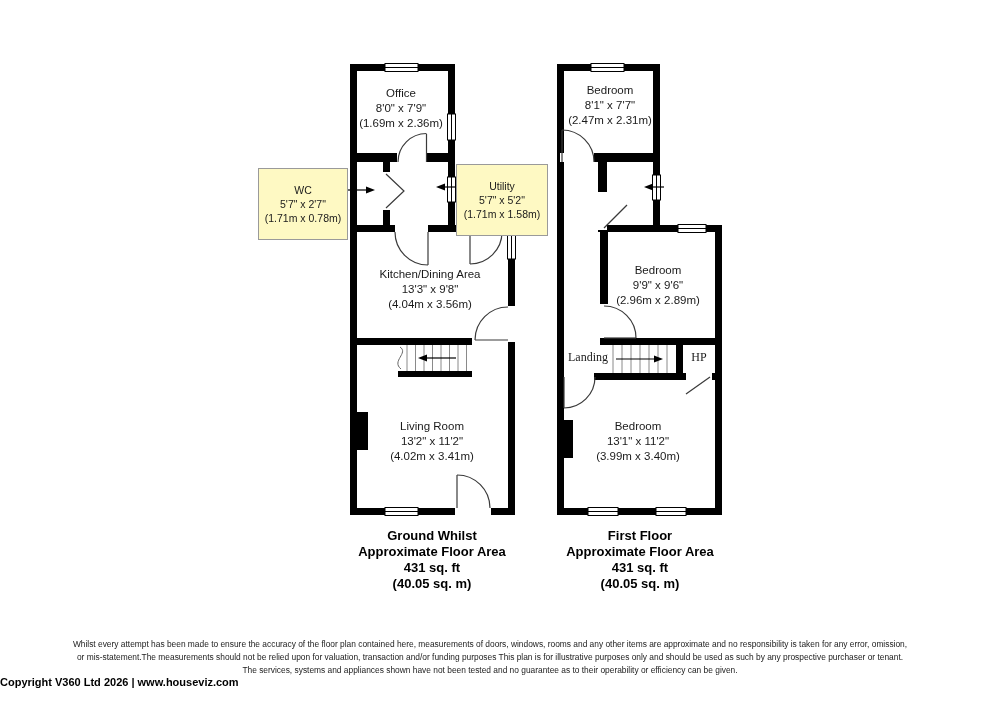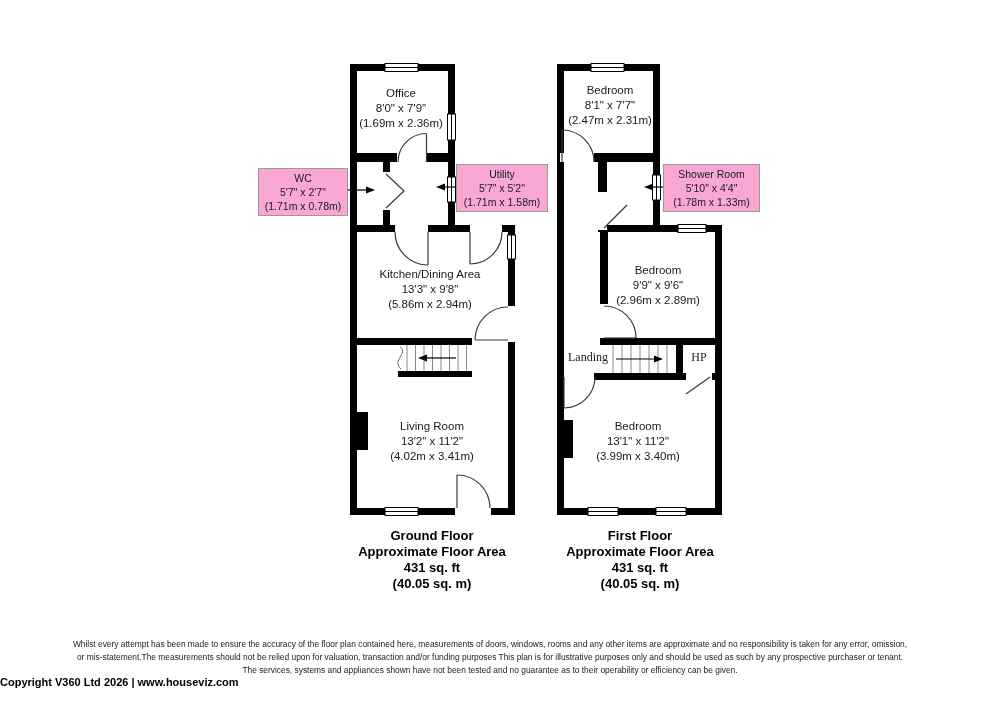--- a/index.html
+++ b/index.html
@@ -10,22 +10,22 @@
   .canvas svg{position:absolute;left:0;top:0;}
   .room-label{
     position:absolute;transform:translateX(-50%);text-align:center;
     font-size:11.5px;line-height:15px;white-space:nowrap;z-index:2;color:#1a1a1a;
   }
   .floor-title{
     position:absolute;transform:translateX(-50%);text-align:center;
     font-size:13px;font-weight:bold;line-height:16px;white-space:nowrap;z-index:2;color:#000;
   }
   .callout{
-    position:absolute;background:#f9a8d4;border:1px solid #9a9a9a;
-    text-align:center;font-size:10.5px;line-height:14px;padding:2px 0;
+    position:absolute;background:#fef9c3;border:1px solid #9a9a9a;
+    text-align:center;font-size:10.5px;line-height:14px;padding:14px 0;
     white-space:nowrap;z-index:3;color:#1a1a1a;
   }
   .small-label{
     position:absolute;font-size:12px;line-height:14px;white-space:nowrap;z-index:2;color:#1a1a1a;font-family:Liberation Serif, serif;
   }
   .centerx{transform:translateX(-50%);}
   .disclaimer-line{
     position:absolute;left:0;width:100%;text-align:center;
     font-size:8.4px;line-height:12px;color:#222;z-index:2;
   }
@@ -232,21 +232,21 @@
 
   <div class="room-label" style="left:401px;top:86px;">
     <div>Office</div>
     <div>8'0" x 7'9"</div>
     <div>(1.69m x 2.36m)</div>
   </div>
 
   <div class="room-label" style="left:430px;top:267px;">
     <div>Kitchen/Dining Area</div>
     <div>13'3" x 9'8"</div>
-    <div>(5.86m x 2.94m)</div>
+    <div>(4.04m x 3.56m)</div>
   </div>
 
   <div class="room-label" style="left:432px;top:419px;">
     <div>Living Room</div>
     <div>13'2" x 11'2"</div>
     <div>(4.02m x 3.41m)</div>
   </div>
 
   <div class="callout" style="left:258px;top:168px;width:88px;">
     <div>WC</div>
@@ -254,21 +254,21 @@
     <div>(1.71m x 0.78m)</div>
   </div>
 
   <div class="callout" style="left:456px;top:164px;width:90px;">
     <div>Utility</div>
     <div>5'7" x 5'2"</div>
     <div>(1.71m x 1.58m)</div>
   </div>
 
   <div class="floor-title" style="left:432px;top:528px;">
-    <div>Ground Floor</div>
+    <div>Ground Whilst</div>
     <div>Approximate Floor Area</div>
     <div>431 sq. ft</div>
     <div>(40.05 sq. m)</div>
   </div>
 
   <div class="room-label" style="left:610px;top:83px;">
     <div>Bedroom</div>
     <div>8'1" x 7'7"</div>
     <div>(2.47m x 2.31m)</div>
   </div>
@@ -278,25 +278,20 @@
     <div>9'9" x 9'6"</div>
     <div>(2.96m x 2.89m)</div>
   </div>
 
   <div class="room-label" style="left:638px;top:419px;">
     <div>Bedroom</div>
     <div>13'1" x 11'2"</div>
     <div>(3.99m x 3.40m)</div>
   </div>
 
-  <div class="callout" style="left:663px;top:164px;width:95px;">
-    <div>Shower Room</div>
-    <div>5'10" x 4'4"</div>
-    <div>(1.78m x 1.33m)</div>
-  </div>
 
   <div class="small-label centerx" style="left:588px;top:350px;">Landing</div>
   <div class="small-label centerx" style="left:699px;top:350px;">HP</div>
 
   <div class="floor-title" style="left:640px;top:528px;">
     <div>First Floor</div>
     <div>Approximate Floor Area</div>
     <div>431 sq. ft</div>
     <div>(40.05 sq. m)</div>
   </div>

